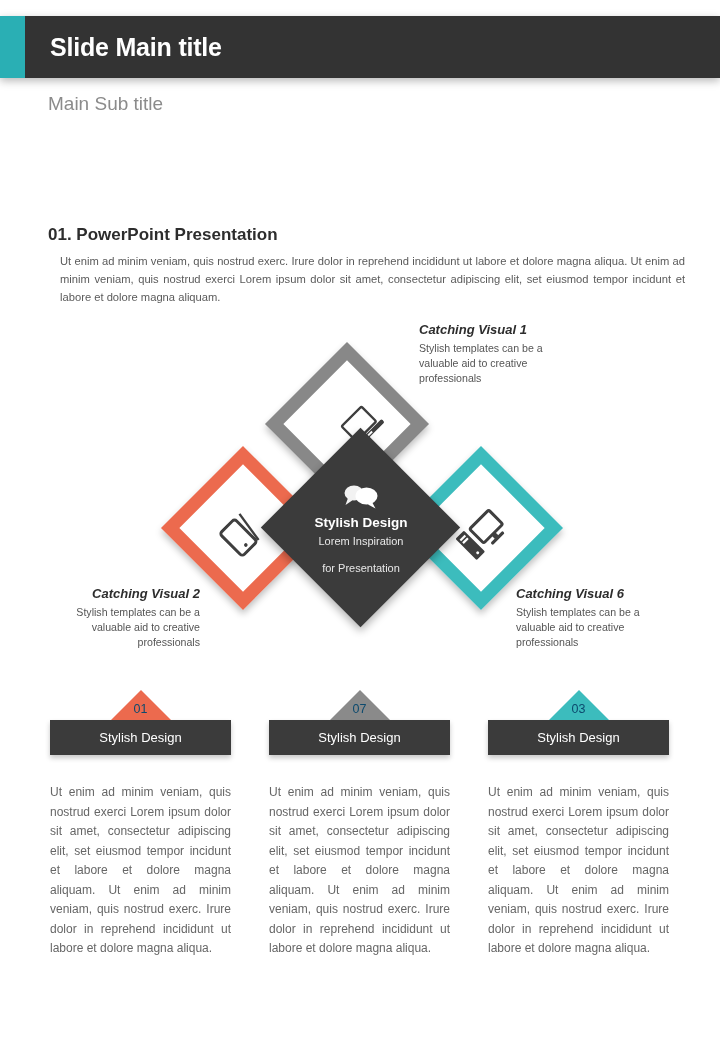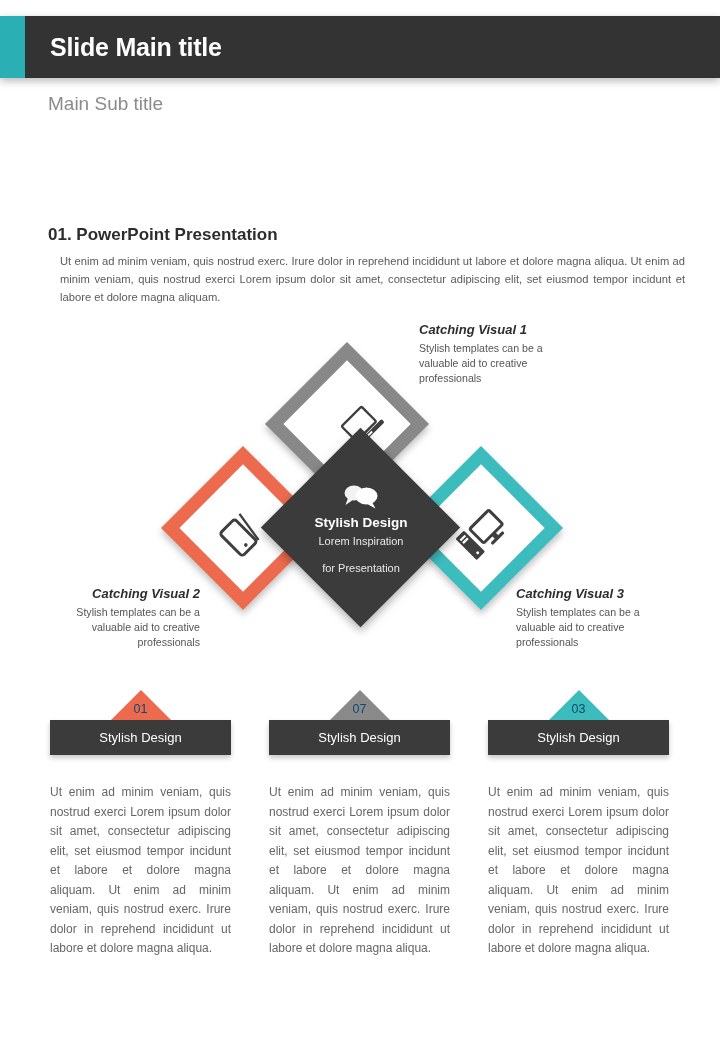--- a/index.html
+++ b/index.html
@@ -178,21 +178,21 @@
       <div class="cap-title">Catching Visual 1</div>
       <div class="cap-text">Stylish templates can be a valuable aid to creative professionals</div>
     </div>
 
     <div class="cap cap-right" style="left:42px; top:268px; width:158px;">
       <div class="cap-title">Catching Visual 2</div>
       <div class="cap-text">Stylish templates can be a valuable aid to creative professionals</div>
     </div>
 
     <div class="cap" style="left:516px; top:268px; width:165px;">
-      <div class="cap-title">Catching Visual 3</div>
+      <div class="cap-title">Catching Visual 6</div>
       <div class="cap-text">Stylish templates can be a valuable aid to creative professionals</div>
     </div>
   </div>
 
   <div class="cards">
 
     <div class="card" style="left:50px;">
       <div class="card-tri" style="border-bottom-color: rgb(236, 106, 78);">
         <div class="card-num">01</div>
       </div>

